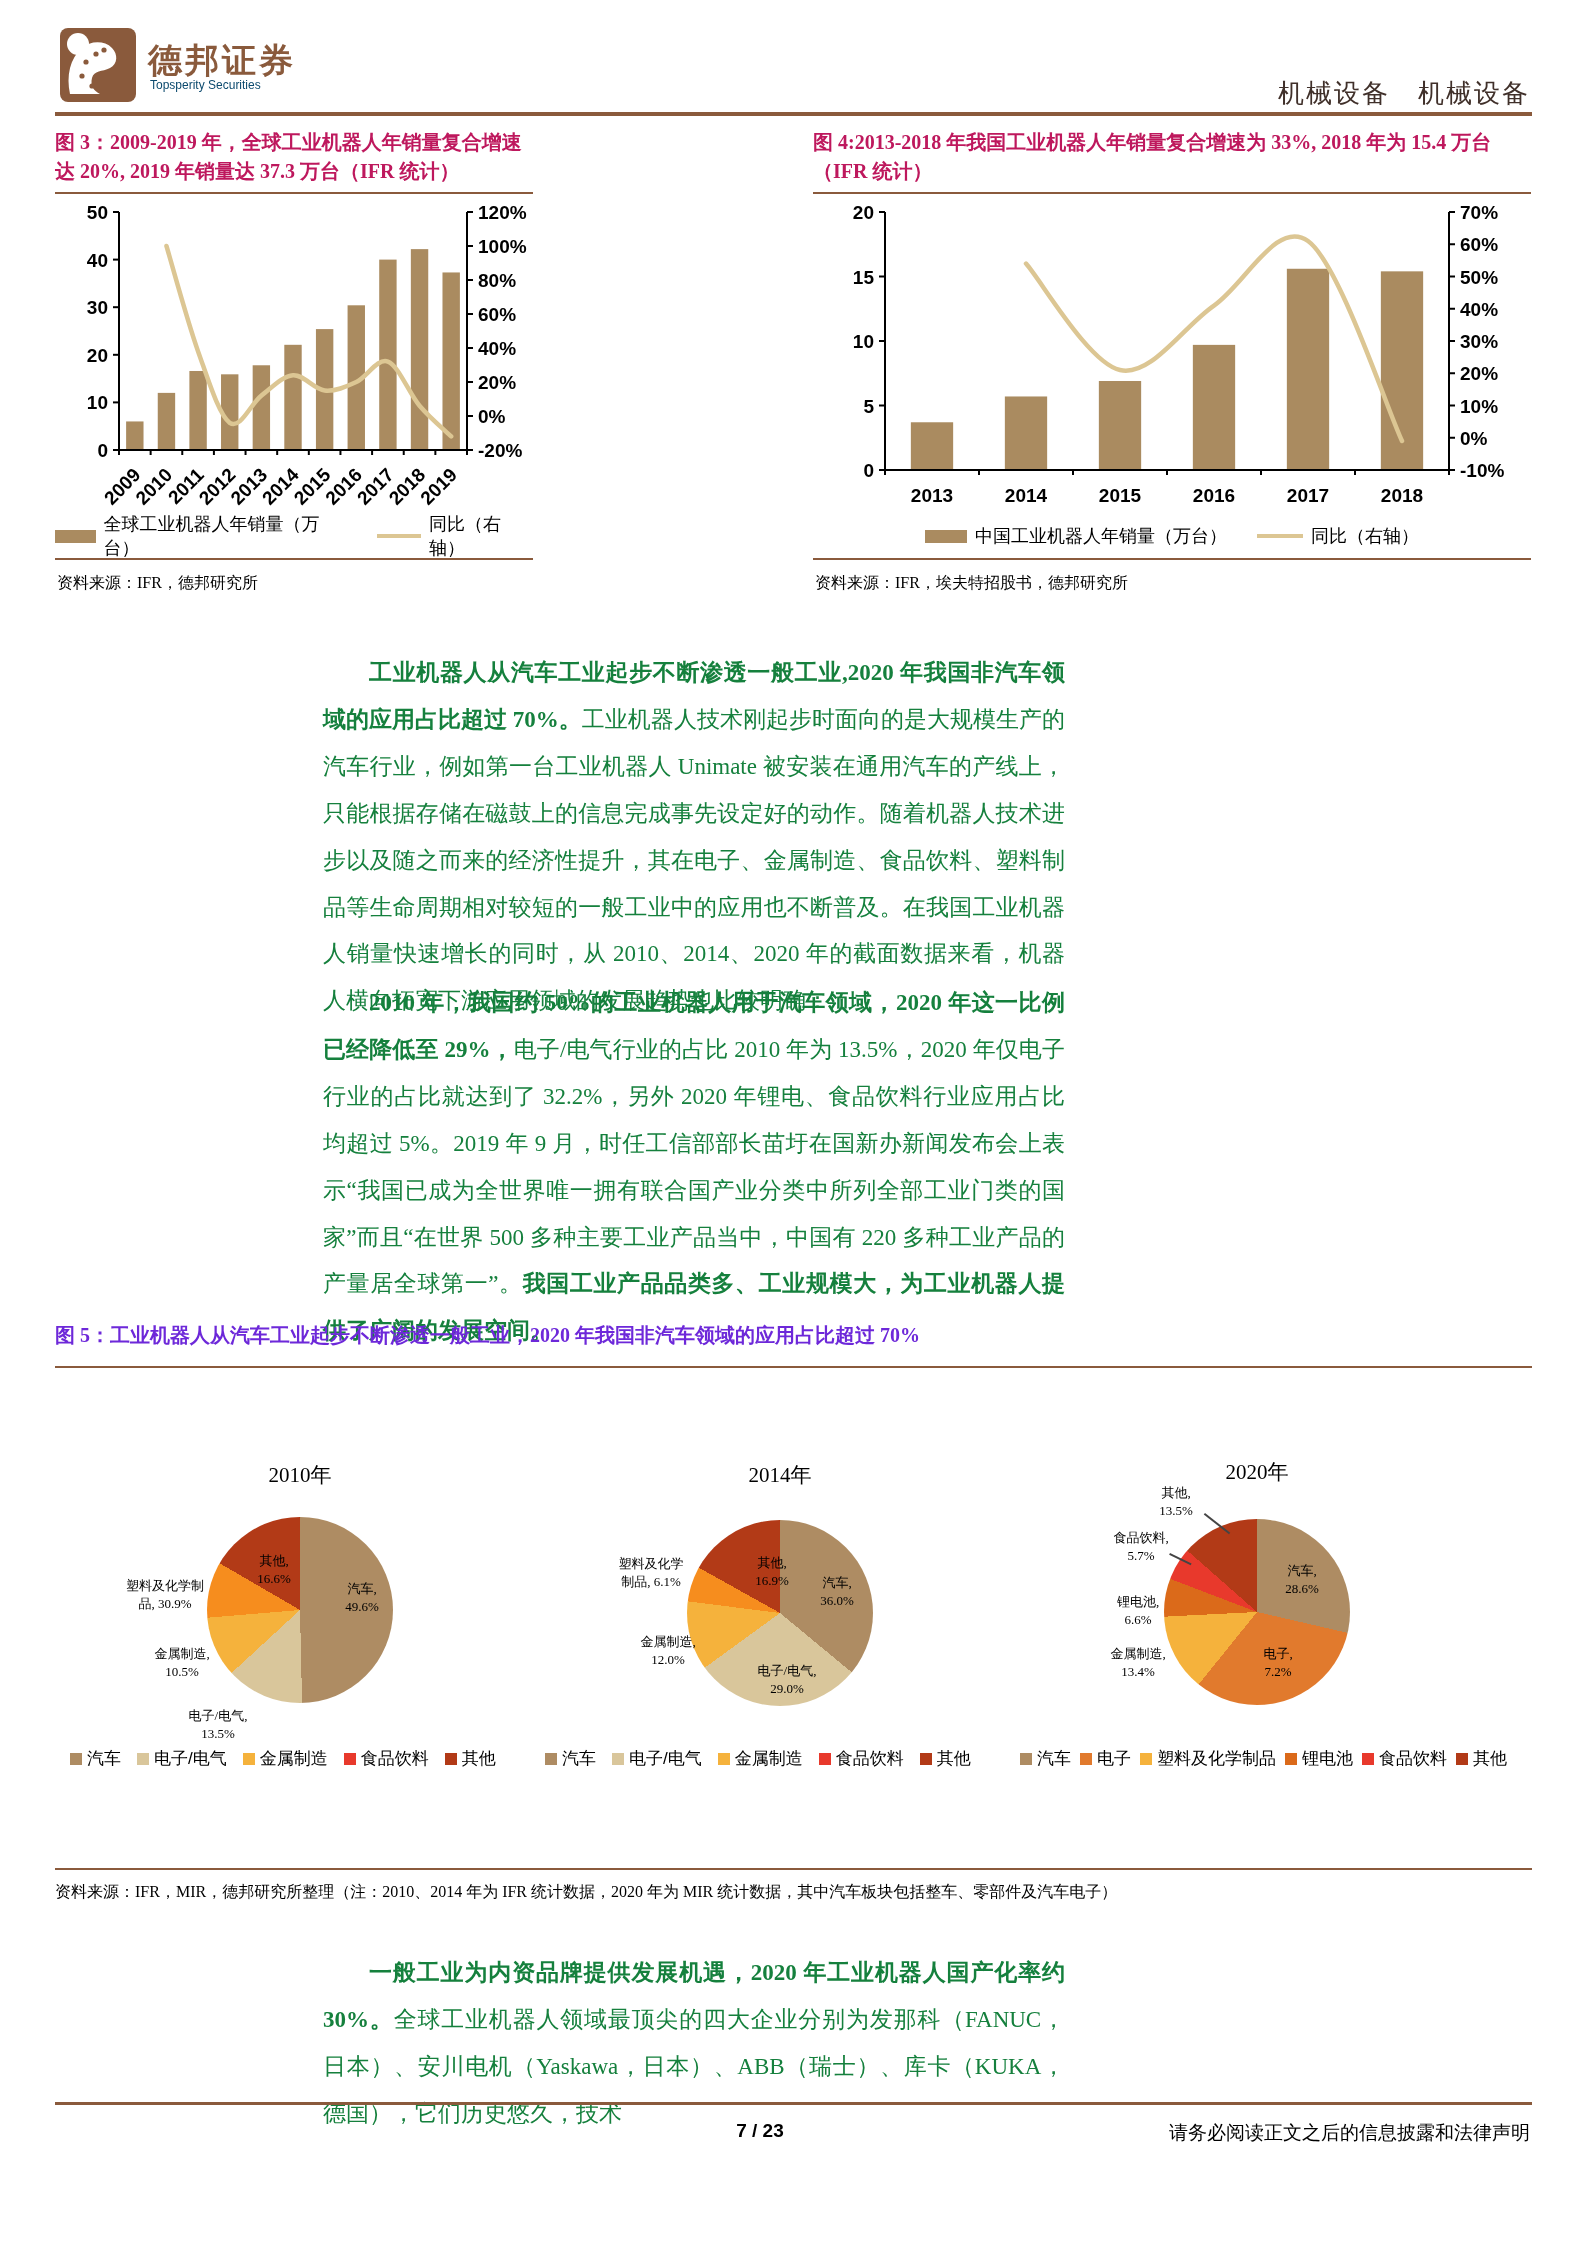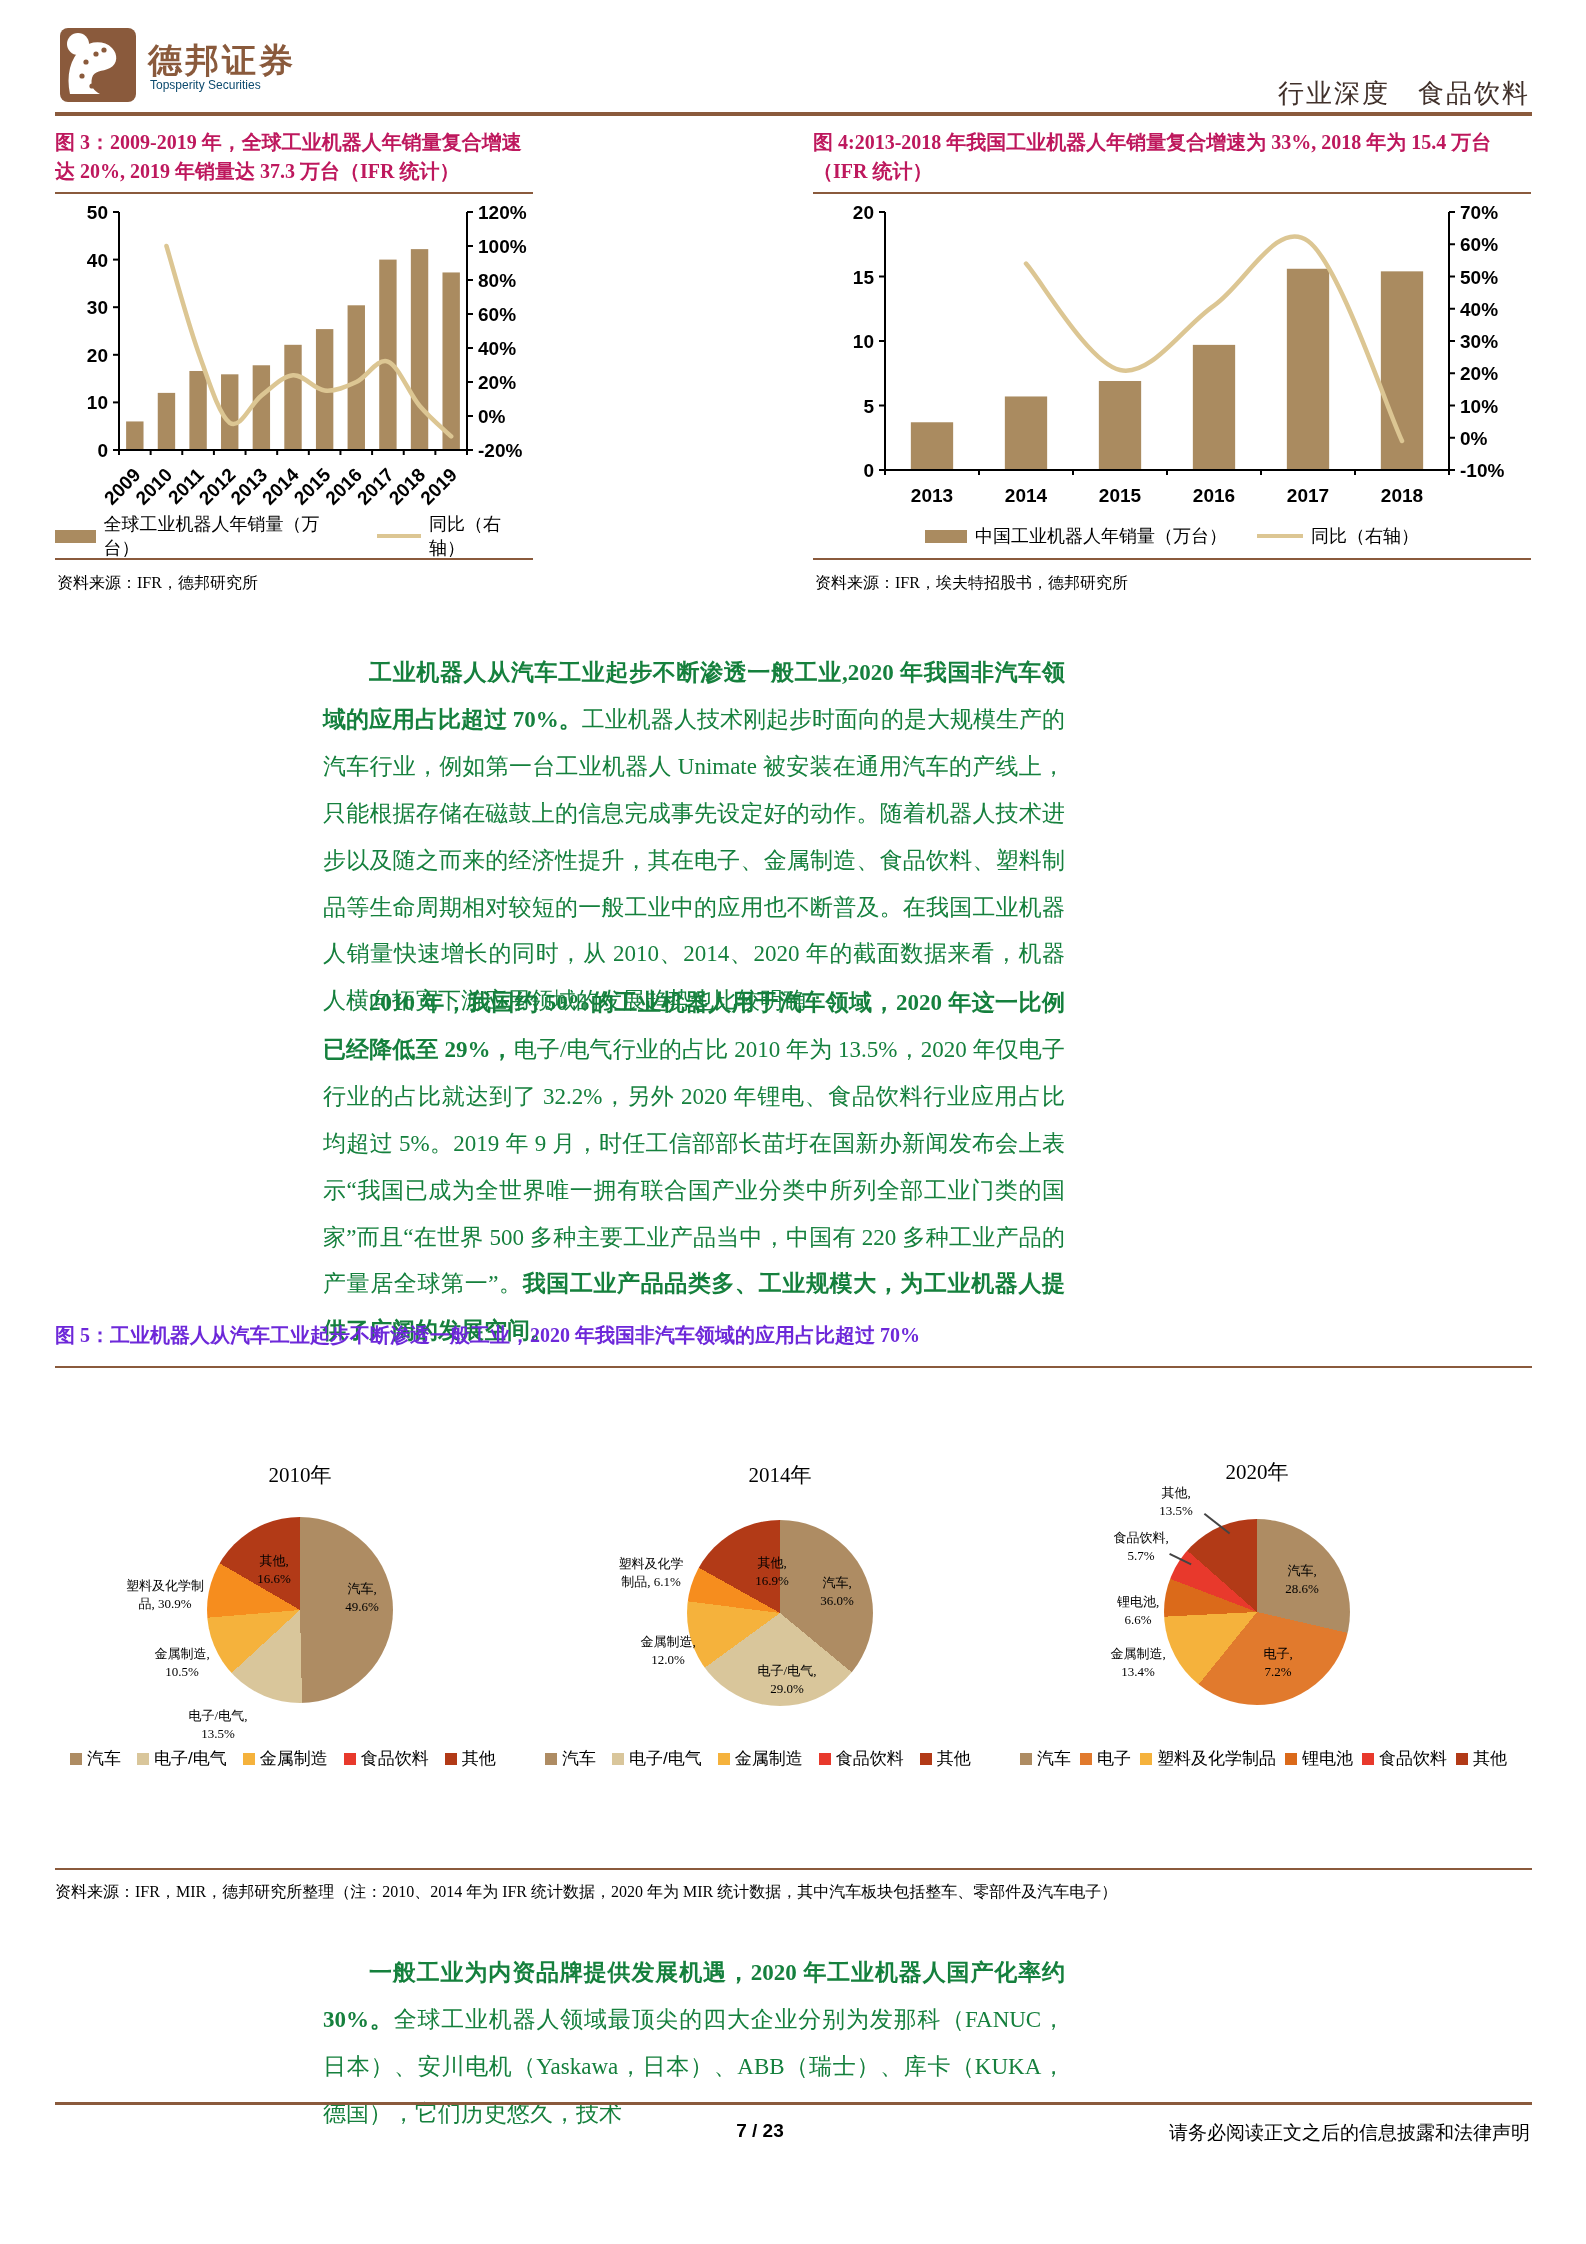--- a/index.html
+++ b/index.html
@@ -94,21 +94,21 @@
     <circle cx="18" cy="16" r="11" fill="#ffffff"></circle>
     <circle cx="26" cy="34" r="2.6" fill="#8a5a3c"></circle>
     <circle cx="36" cy="26" r="2.6" fill="#8a5a3c"></circle>
     <circle cx="22" cy="48" r="2.6" fill="#8a5a3c"></circle>
     <circle cx="32" cy="58" r="2.6" fill="#8a5a3c"></circle>
     <circle cx="44" cy="22" r="2.6" fill="#8a5a3c"></circle>
   </svg>
 </div>
 <div class="brand-name">德邦证券</div>
 <div class="brand-sub">Topsperity Securities</div>
-<div class="header-right">行业深度　食品饮料</div>
+<div class="header-right">机械设备　机械设备</div>
 <div class="header-rule"></div>
 
 <div class="figure" id="fig3">
   <div class="fig-title">图 3：2009-2019 年，全球工业机器人年销量复合增速达 20%, 2019 年销量达 37.3 万台（IFR 统计）</div>
   <div class="fig-hr"></div>
   <svg id="chart3" width="478" height="318">
       <rect x="71.11818181818182" y="223.44" width="17.400000000000002" height="28.560000000000002" fill="#aa8b60"></rect>
       <rect x="102.75454545454545" y="194.88" width="17.400000000000002" height="57.120000000000005" fill="#aa8b60"></rect>
       <rect x="134.3909090909091" y="172.98399999999998" width="17.400000000000002" height="79.01600000000002" fill="#aa8b60"></rect>
       <rect x="166.02727272727273" y="176.316" width="17.400000000000002" height="75.684" fill="#aa8b60"></rect>

